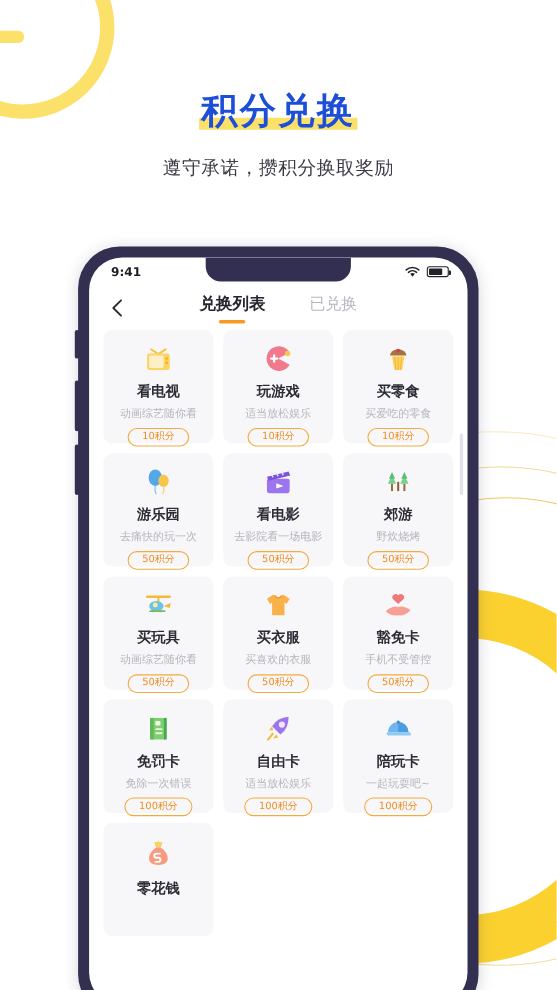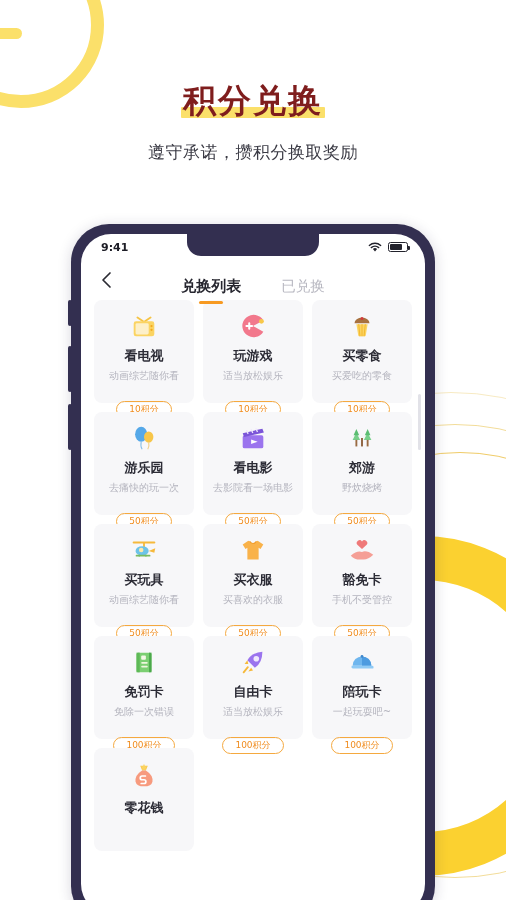--- a/index.html
+++ b/index.html
@@ -40,21 +40,21 @@
 
   
   .hero{position:absolute;left:0;right:0;top:82px;text-align:center;}
   .hero-title-wrap{position:relative;display:inline-block;}
   .hero-underline{
     position:absolute;left:-2px;right:-2px;bottom:3px;height:11px;
     background:#fbe06a;border-radius:1px;z-index:0;
   }
   .hero-title{
     position:relative;z-index:1;
-    font-size:33px;font-weight:bold;color:#7f1d1d;letter-spacing:2px;
+    font-size:33px;font-weight:bold;color:#1d4ed8;letter-spacing:2px;
     line-height:1.18;
   }
   .hero-sub{
     margin-top:20px;font-size:17px;color:#3a3a44;letter-spacing:.5px;
   }
 
   
   .phone{
     position:absolute;left:71px;top:224px;width:364px;height:700px;
     background:#332f50;border-radius:38px;
@@ -93,21 +93,21 @@
   }
   .battery i{display:block;height:100%;width:78%;background:#22222c;border-radius:1px;}
 
   
   .navbar{
     position:relative;height:40px;display:flex;align-items:center;
     padding:0 16px;
   }
   .back-ico{width:20px;height:20px;display:block;}
   .tabs{
-    position:absolute;left:0;right:0;top:16px;
+    position:absolute;left:0;right:0;top:6px;
     display:flex;justify-content:center;align-items:flex-start;gap:40px;
   }
   .tab{position:relative;padding-bottom:9px;cursor:pointer;}
   .tab-label{font-size:14.5px;color:#b7b7c0;}
   .tab.active .tab-label{color:#26262f;font-weight:bold;font-size:15px;}
   .tab-bar{
     position:absolute;left:50%;transform:translateX(-50%);bottom:1px;
     width:24px;height:3.5px;border-radius:2px;background:#f79a22;display:none;
   }
   .tab.active .tab-bar{display:block;}
@@ -126,21 +126,21 @@
   }
   .card{
     background:#f7f7f9;border-radius:8px;height:103px;
     display:flex;flex-direction:column;align-items:center;
     padding-top:11px;box-sizing:border-box;cursor:pointer;
   }
   .card-icon{height:34px;display:flex;align-items:center;justify-content:center;}
   .card-title{font-size:13px;font-weight:bold;color:#2c2c36;margin-top:6px;}
   .card-desc{font-size:10px;color:#b4b4be;margin-top:4px;}
   .card-points{
-    margin-top:18px;border:1px solid #f5a93f;border-radius:9px;
+    margin-top:6px;border:1px solid #f5a93f;border-radius:9px;
     font-size:9px;color:#f08c1e;padding:2px 12px;line-height:1.2;
   }
 
   .scroll-hint{
     position:absolute;right:4px;top:160px;width:3px;height:56px;
     border-radius:2px;background:#e2e2e8;
   }
 </style>
 </head>
 <body>

